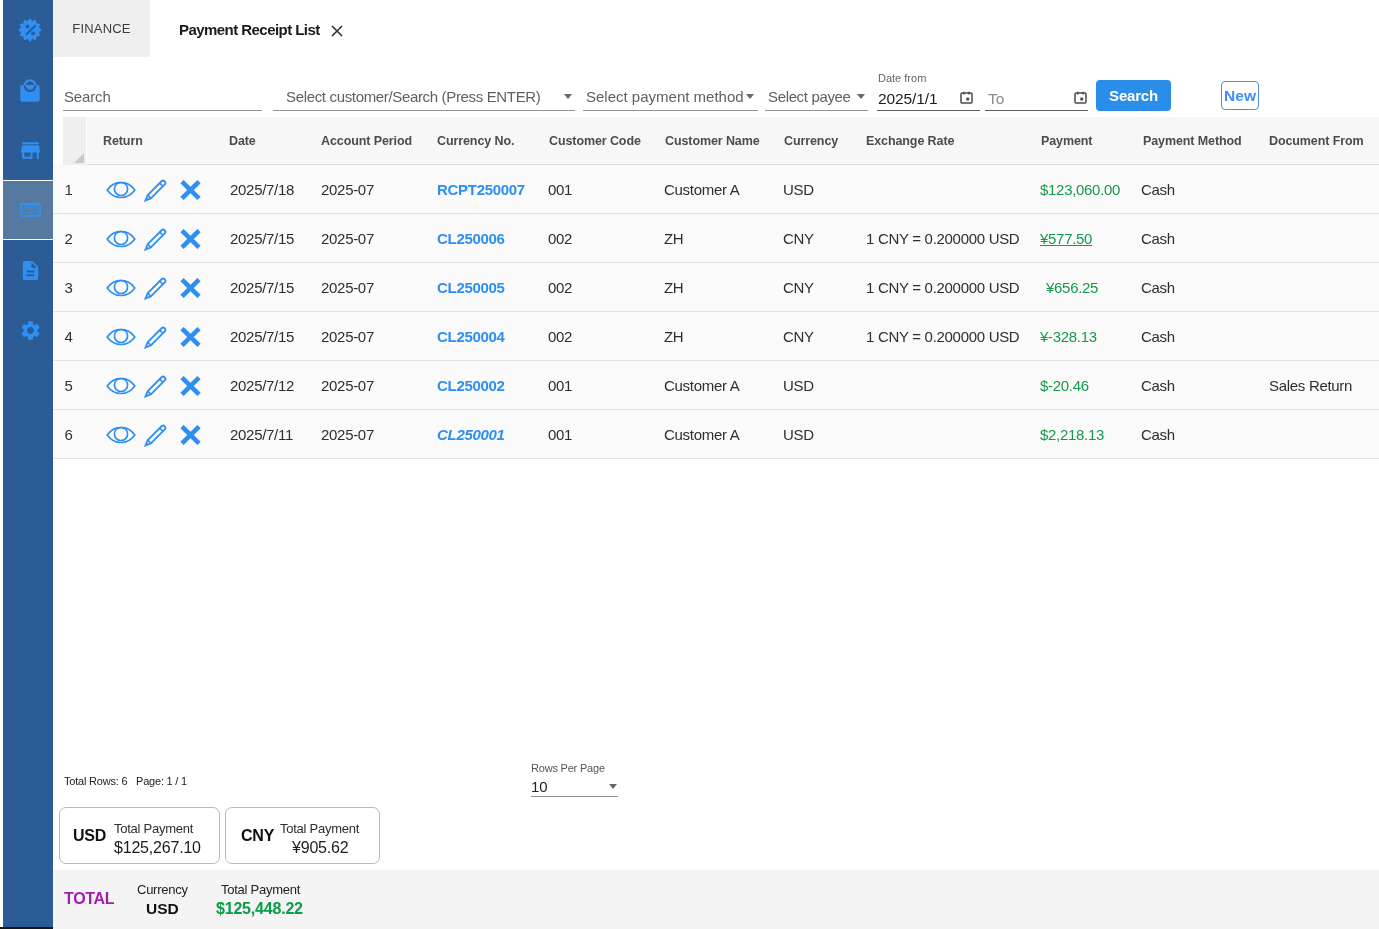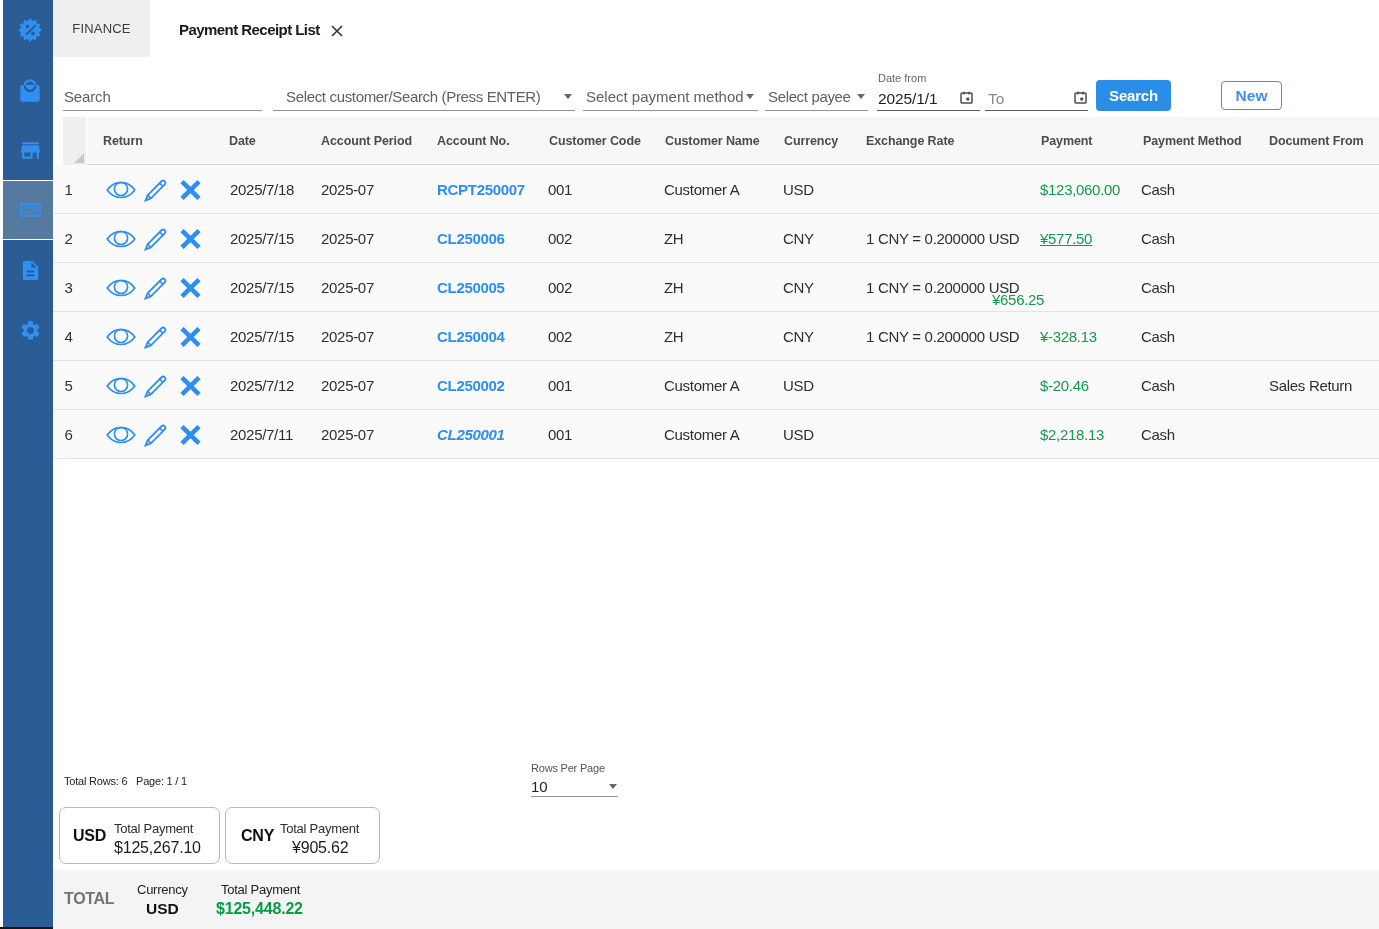--- a/index.html
+++ b/index.html
@@ -12,21 +12,21 @@
   #sb-black { position:absolute; left:0; top:927px; width:53px; height:2px; background:#161616; }
   
   #tab-fin { position:absolute; left:53px; top:0; width:97px; height:57px; background:#efefef; display:flex; align-items:center; justify-content:center; font-size:13px; color:#3c3c3c; letter-spacing:0.2px; }
   #tab-title { position:absolute; left:179px; top:21px; font-size:15px; font-weight:bold; color:#1a1a1a; letter-spacing:-0.55px; }
   #tab-close { position:absolute; left:331px; top:23px; }
   
   .uline { position:absolute; border-bottom:1px solid #949494; height:1px; }
   .ph { position:absolute; font-size:15px; color:#5f5f5f; letter-spacing:-0.15px; }
   .selarrow { position:absolute; width:0; height:0; border-left:4.4px solid transparent; border-right:4.4px solid transparent; border-top:5px solid #676767; }
   #btn-search { position:absolute; left:1096px; top:80px; width:75px; height:31px; background:#2a8ee8; border-radius:4px; color:#fff; font-size:15px; font-weight:bold; letter-spacing:-0.2px; display:flex; align-items:center; justify-content:center; }
-  #btn-new { position:absolute; left:1221px; top:81px; width:61px; height:29px; background:#fff; border:1px solid #4a90e2; border-radius:4px; color:#3f8ef3; font-size:15.5px; font-weight:bold; display:flex; align-items:center; justify-content:center; }
+  #btn-new { position:absolute; left:1221px; top:81px; width:38px; height:29px; background:#fff; border:1px solid #4a90e2; border-radius:4px; color:#3f8ef3; font-size:15.5px; font-weight:bold; display:flex; align-items:center; justify-content:center; }
   
   #thead { position:absolute; left:63px; top:117px; width:1316px; height:48px; background:#f7f7f7; border-bottom:1px solid #dcdcdc; }
   #thead-num { position:absolute; left:63px; top:117px; width:24px; height:49px; background:#efefef; border-right:1px solid #fff; }
   .hcell { position:absolute; top:117px; height:48px; line-height:48px; font-size:12.5px; font-weight:bold; color:#4c4c4c; letter-spacing:-0.1px; }
   .row { position:absolute; left:53px; width:1326px; height:49px; background:#fafafa; border-bottom:1px solid #e4e4e4; }
   .cell { position:absolute; top:1px; height:48px; line-height:48px; font-size:15px; color:#2e2e2e; white-space:nowrap; letter-spacing:-0.3px; }
   .num { color:#333; }
   .doc { font-weight:bold; color:#2e8ff2; }
   .grn { color:#149a4b; }
   .icon { position:absolute; top:calc(50% + 1px); transform:translateY(-50%); line-height:0; } .icon svg { display:block; }
@@ -119,21 +119,21 @@
 <div id="btn-new">New</div>
 
 <div id="thead"></div>
 <div id="thead-num"></div>
 <svg class="abs" style="left:74px; top:153px;" width="10" height="10" viewBox="0 0 10 10">
     <polygon points="0,10 10,10 10,0" fill="#c9c9c9"></polygon>
   </svg>
 <div class="hcell" style="left:103px;">Return</div>
 <div class="hcell" style="left:229px;">Date</div>
 <div class="hcell" style="left:321px;">Account Period</div>
-<div class="hcell" style="left:437px;">Account No.</div>
+<div class="hcell" style="left:437px;">Currency No.</div>
 <div class="hcell" style="left:549px;">Customer Code</div>
 <div class="hcell" style="left:665px;">Customer Name</div>
 <div class="hcell" style="left:784px;">Currency</div>
 <div class="hcell" style="left:866px;">Exchange Rate</div>
 <div class="hcell" style="left:1041px;">Payment</div>
 <div class="hcell" style="left:1143px;">Payment Method</div>
 <div class="hcell" style="left:1269px;">Document From</div>
 
 <div id="rows">
     <div class="row" style="top:165px;">
@@ -221,21 +221,21 @@
           <path d="M2,1.6 L19,18.4 M19,1.6 L2,18.4" stroke="#2e8ff2" stroke-width="4.6"></path>
         </svg>
       </span>
       <div class="cell" style="left:177px;">2025/7/15</div>
       <div class="cell" style="left:268px;">2025-07</div>
       <div class="cell doc" style="left:384px;">CL250005</div>
       <div class="cell" style="left:495px;">002</div>
       <div class="cell" style="left:611px;">ZH</div>
       <div class="cell" style="left:730px;">CNY</div>
       <div class="cell" style="left:813px;">1 CNY = 0.200000 USD</div>
-      <div class="cell grn" style="left:939px;margin-top:12px;">¥656.25</div>
+      <div class="cell grn" style="left:993px;">¥656.25</div>
       <div class="cell" style="left:1088px;">Cash</div>
       <div class="cell" style="left:1216px;"></div>
     </div>
     <div class="row" style="top:312px;">
       <div class="cell num" style="left:11.5px;">4</div>
       <span class="icon" style="left:52.8px;">
         <svg width="30" height="17" viewBox="0 0 30 17">
           <path d="M1.2,8.5 C6,2 10.5,0.9 15,0.9 C19.5,0.9 24,2 28.8,8.5 C24,15 19.5,16.1 15,16.1 C10.5,16.1 6,15 1.2,8.5 Z" fill="#ffffff"></path>
           <circle cx="15" cy="7.4" r="6.6" fill="#fbfbfb" stroke="#2e8ff2" stroke-width="1.7"></circle>
           <path d="M1.2,8.5 C6,2 10.5,0.9 15,0.9 C19.5,0.9 24,2 28.8,8.5 C24,15 19.5,16.1 15,16.1 C10.5,16.1 6,15 1.2,8.5 Z" fill="none" stroke="#2e8ff2" stroke-width="1.7"></path>
@@ -341,17 +341,17 @@
   <div class="card-lbl" style="left:54px;">Total Payment</div>
   <div class="card-val" style="left:54px;">$125,267.10</div>
 </div>
 <div class="card" style="left:225px; width:155px;">
   <div class="card-cur" style="left:15px;">CNY</div>
   <div class="card-lbl" style="left:54px;">Total Payment</div>
   <div class="card-val" style="left:66px;">¥905.62</div>
 </div>
 
 <div id="totalbar"></div>
-<div class="abs" style="left:64px; top:890px; font-size:16px; font-weight:bold; color:#737373; letter-spacing:-0.3px;">TOTAL</div>
+<div class="abs" style="left:64px; top:890px; font-size:16px; font-weight:bold; color:#a21caf; letter-spacing:-0.3px;">TOTAL</div>
 <div class="abs" style="left:137px; top:882px; font-size:13px; color:#222; letter-spacing:-0.25px;">Currency</div>
 <div class="abs" style="left:146px; top:900px; font-size:15.5px; font-weight:bold; color:#111;">USD</div>
 <div class="abs" style="left:221px; top:882px; font-size:13px; color:#222; letter-spacing:-0.25px;">Total Payment</div>
 <div class="abs" style="left:216px; top:900px; font-size:16px; font-weight:bold; color:#089e47; letter-spacing:-0.2px;">$125,448.22</div>
 
 </body></html>

